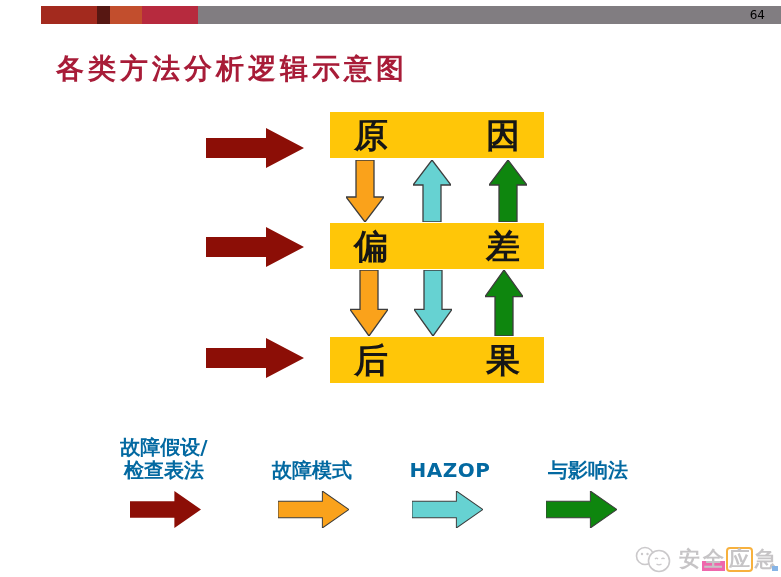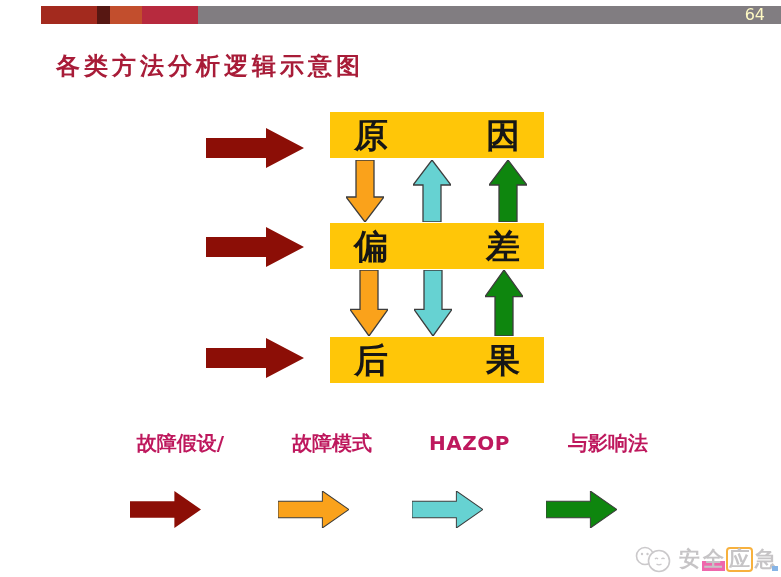--- a/index.html
+++ b/index.html
@@ -8,26 +8,26 @@
     font-family:"DejaVu Sans","Liberation Sans",sans-serif;overflow:hidden;
   }
   
   .topbar{position:absolute;left:41px;top:6px;right:0;height:18px;display:flex;}
   .topbar .seg{height:100%;}
   .seg-1{width:56px;}
   .seg-2{width:13px;}
   .seg-3{width:32px;}
   .seg-4{width:56px;}
   .seg-gray{flex:1;display:flex;align-items:center;justify-content:flex-end;padding-right:16px;}
-  .page-num{color:#fef9c3;font-size:16px;line-height:1;}
+  .page-num{color:#000000;font-size:12px;line-height:1;}
   
   .title{
     position:absolute;left:56px;top:50px;margin:0;
     font-family:"DejaVu Serif","Liberation Serif",serif;
-    font-size:24px;font-weight:bold;letter-spacing:4px;white-space:nowrap;
+    font-size:28px;font-weight:bold;letter-spacing:4px;white-space:nowrap;
   }
   
   .h-arrow{position:absolute;width:98px;height:40px;left:206px;}
   .h-arrow-1{top:128px;}
   .h-arrow-2{top:227px;}
   .h-arrow-3{top:338px;}
   .flow-box{
     position:absolute;left:330px;width:214px;height:46px;
     display:flex;justify-content:space-between;align-items:center;
     padding:0 24px;box-sizing:border-box;
@@ -42,22 +42,22 @@
   .va-set2{top:270px;height:66px;}
   .va-orange1{left:346px;}
   .va-cyan1{left:413px;}
   .va-green1{left:489px;}
   .va-orange2{left:350px;}
   .va-cyan2{left:414px;}
   .va-green2{left:485px;}
   
   .legend-label{
     position:absolute;top:432px;width:120px;height:50px;
-    display:flex;flex-direction:row;justify-content:flex-end;
-    text-align:center;font-weight:bold;color:#be185d;
+    display:flex;flex-direction:column;justify-content:flex-end;
+    text-align:center;font-weight:bold;color:#0369a1;
     font-size:20px;line-height:23px;white-space:nowrap;
   }
   .legend-label .line{min-height:0;}
   .ll-1{left:104px;}
   .ll-2{left:252px;}
   .ll-3{left:390px;letter-spacing:0.5px;text-align:center;}
   .ll-4{left:528px;}
   .legend-arrow{position:absolute;top:491px;width:71px;height:37px;}
   .la-1{left:130px;}
   .la-2{left:278px;}
@@ -130,20 +130,21 @@
   </svg>
   <svg class="v-arrow va-set2 va-cyan2" viewBox="0 0 38 62" preserveAspectRatio="none">
     <polygon points="10,0 28,0 28,37 38,37 19,62 0,37 10,37" stroke="#3d3d3d" stroke-width="1.3" style="fill: rgb(102, 210, 210);"></polygon>
   </svg>
   <svg class="v-arrow va-set2 va-green2" viewBox="0 0 38 62" preserveAspectRatio="none">
     <polygon points="19,0 38,25 28,25 28,62 10,62 10,25 0,25" stroke="#3d3d3d" stroke-width="1.3" style="fill: rgb(14, 134, 14);"></polygon>
   </svg>
 
   <div class="legend-label ll-1">
     <span class="line">故障假设/</span>
+    <span class="line">检查表法</span>
   </div>
   <div class="legend-label ll-2">
     <span class="line">故障模式</span>
   </div>
   <div class="legend-label ll-3">
     <span class="line"></span>
     <span class="line">HAZOP</span>
   </div>
   <div class="legend-label ll-4">
     <span class="line"></span>

